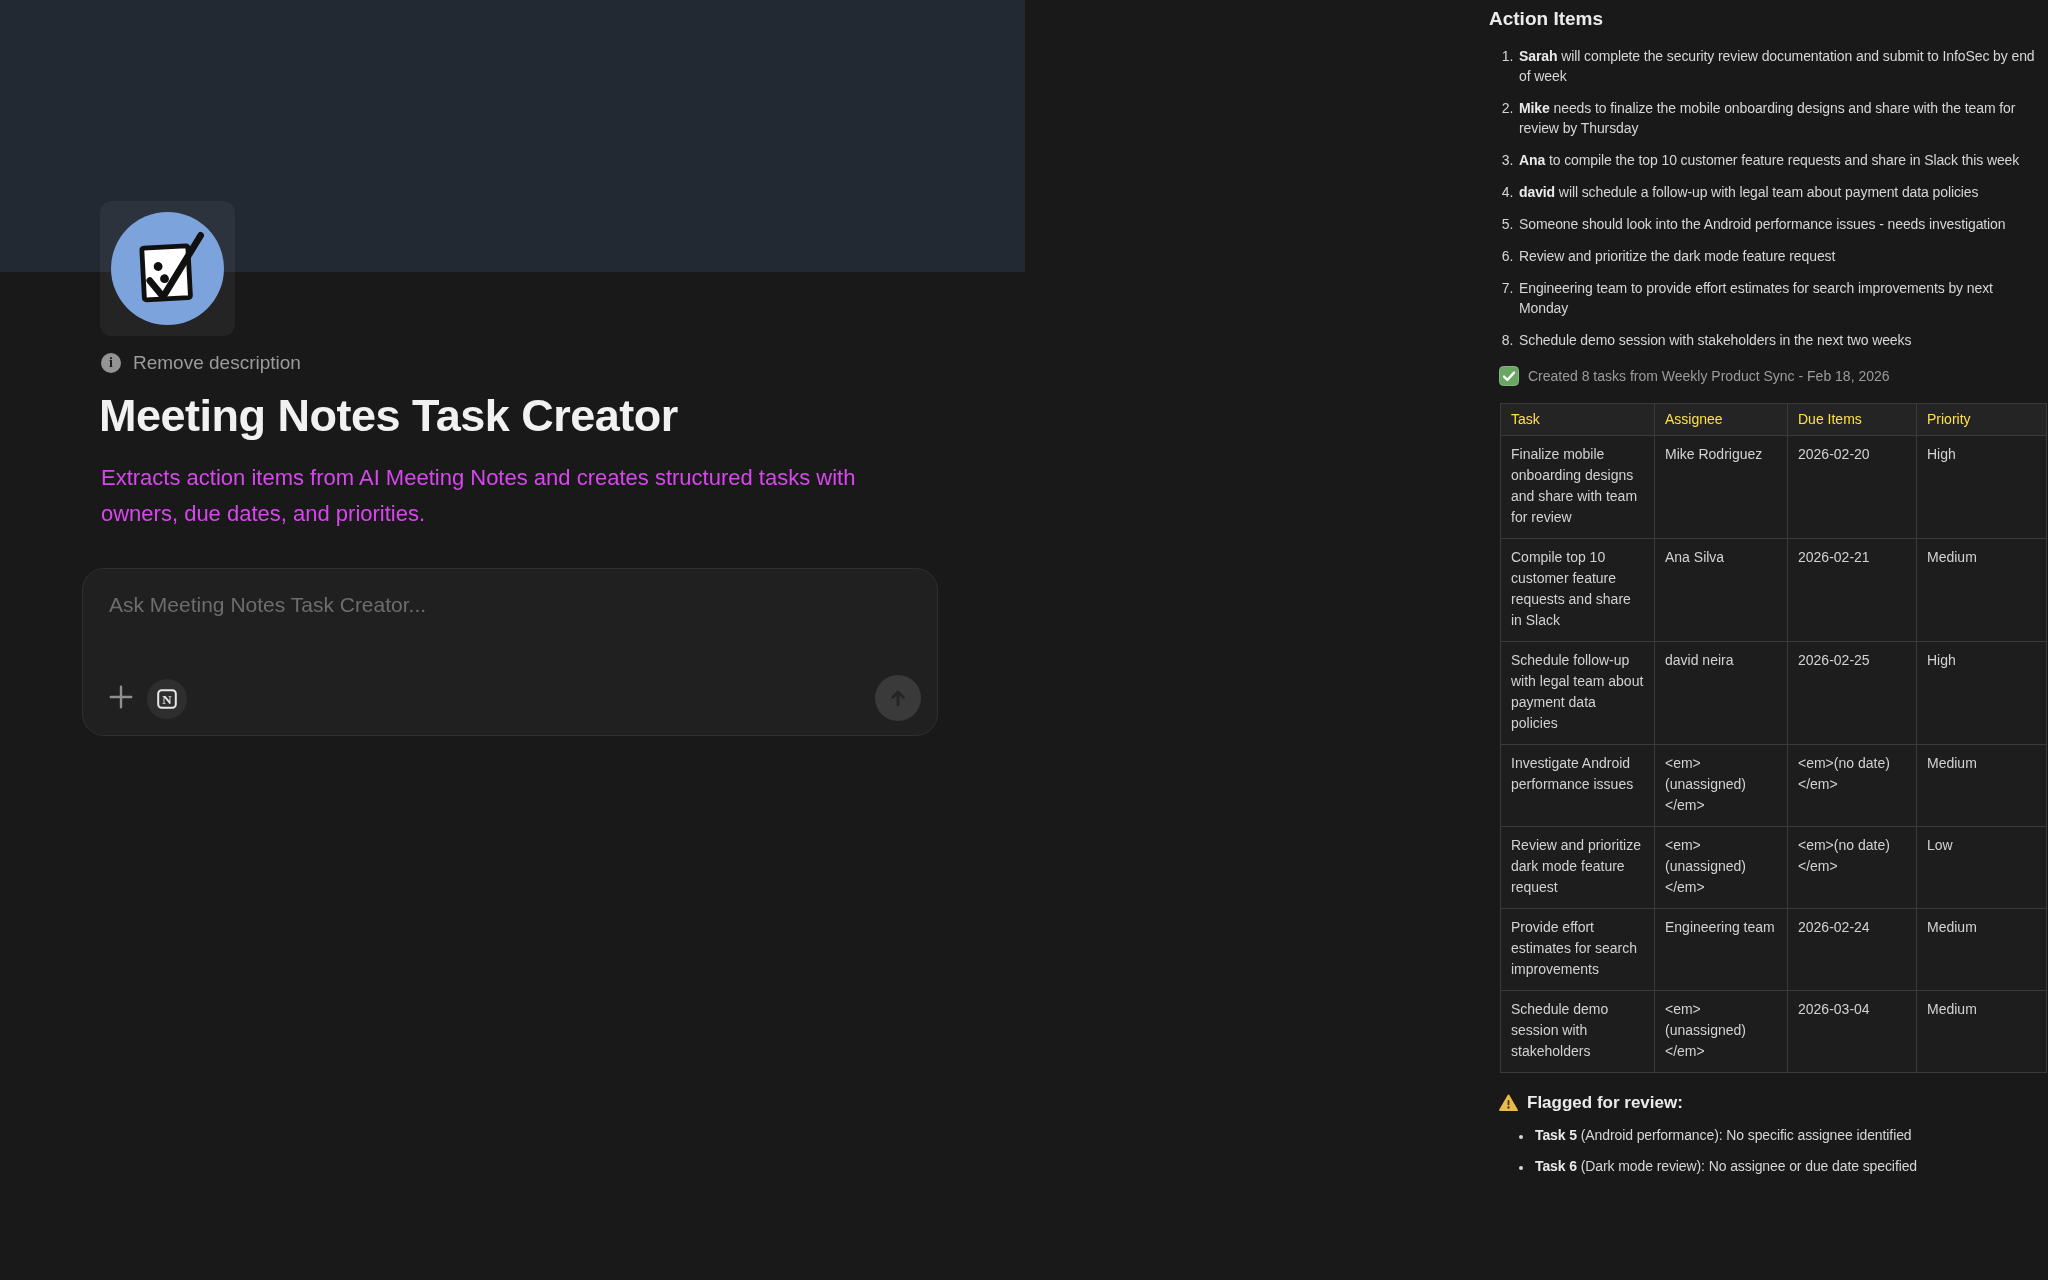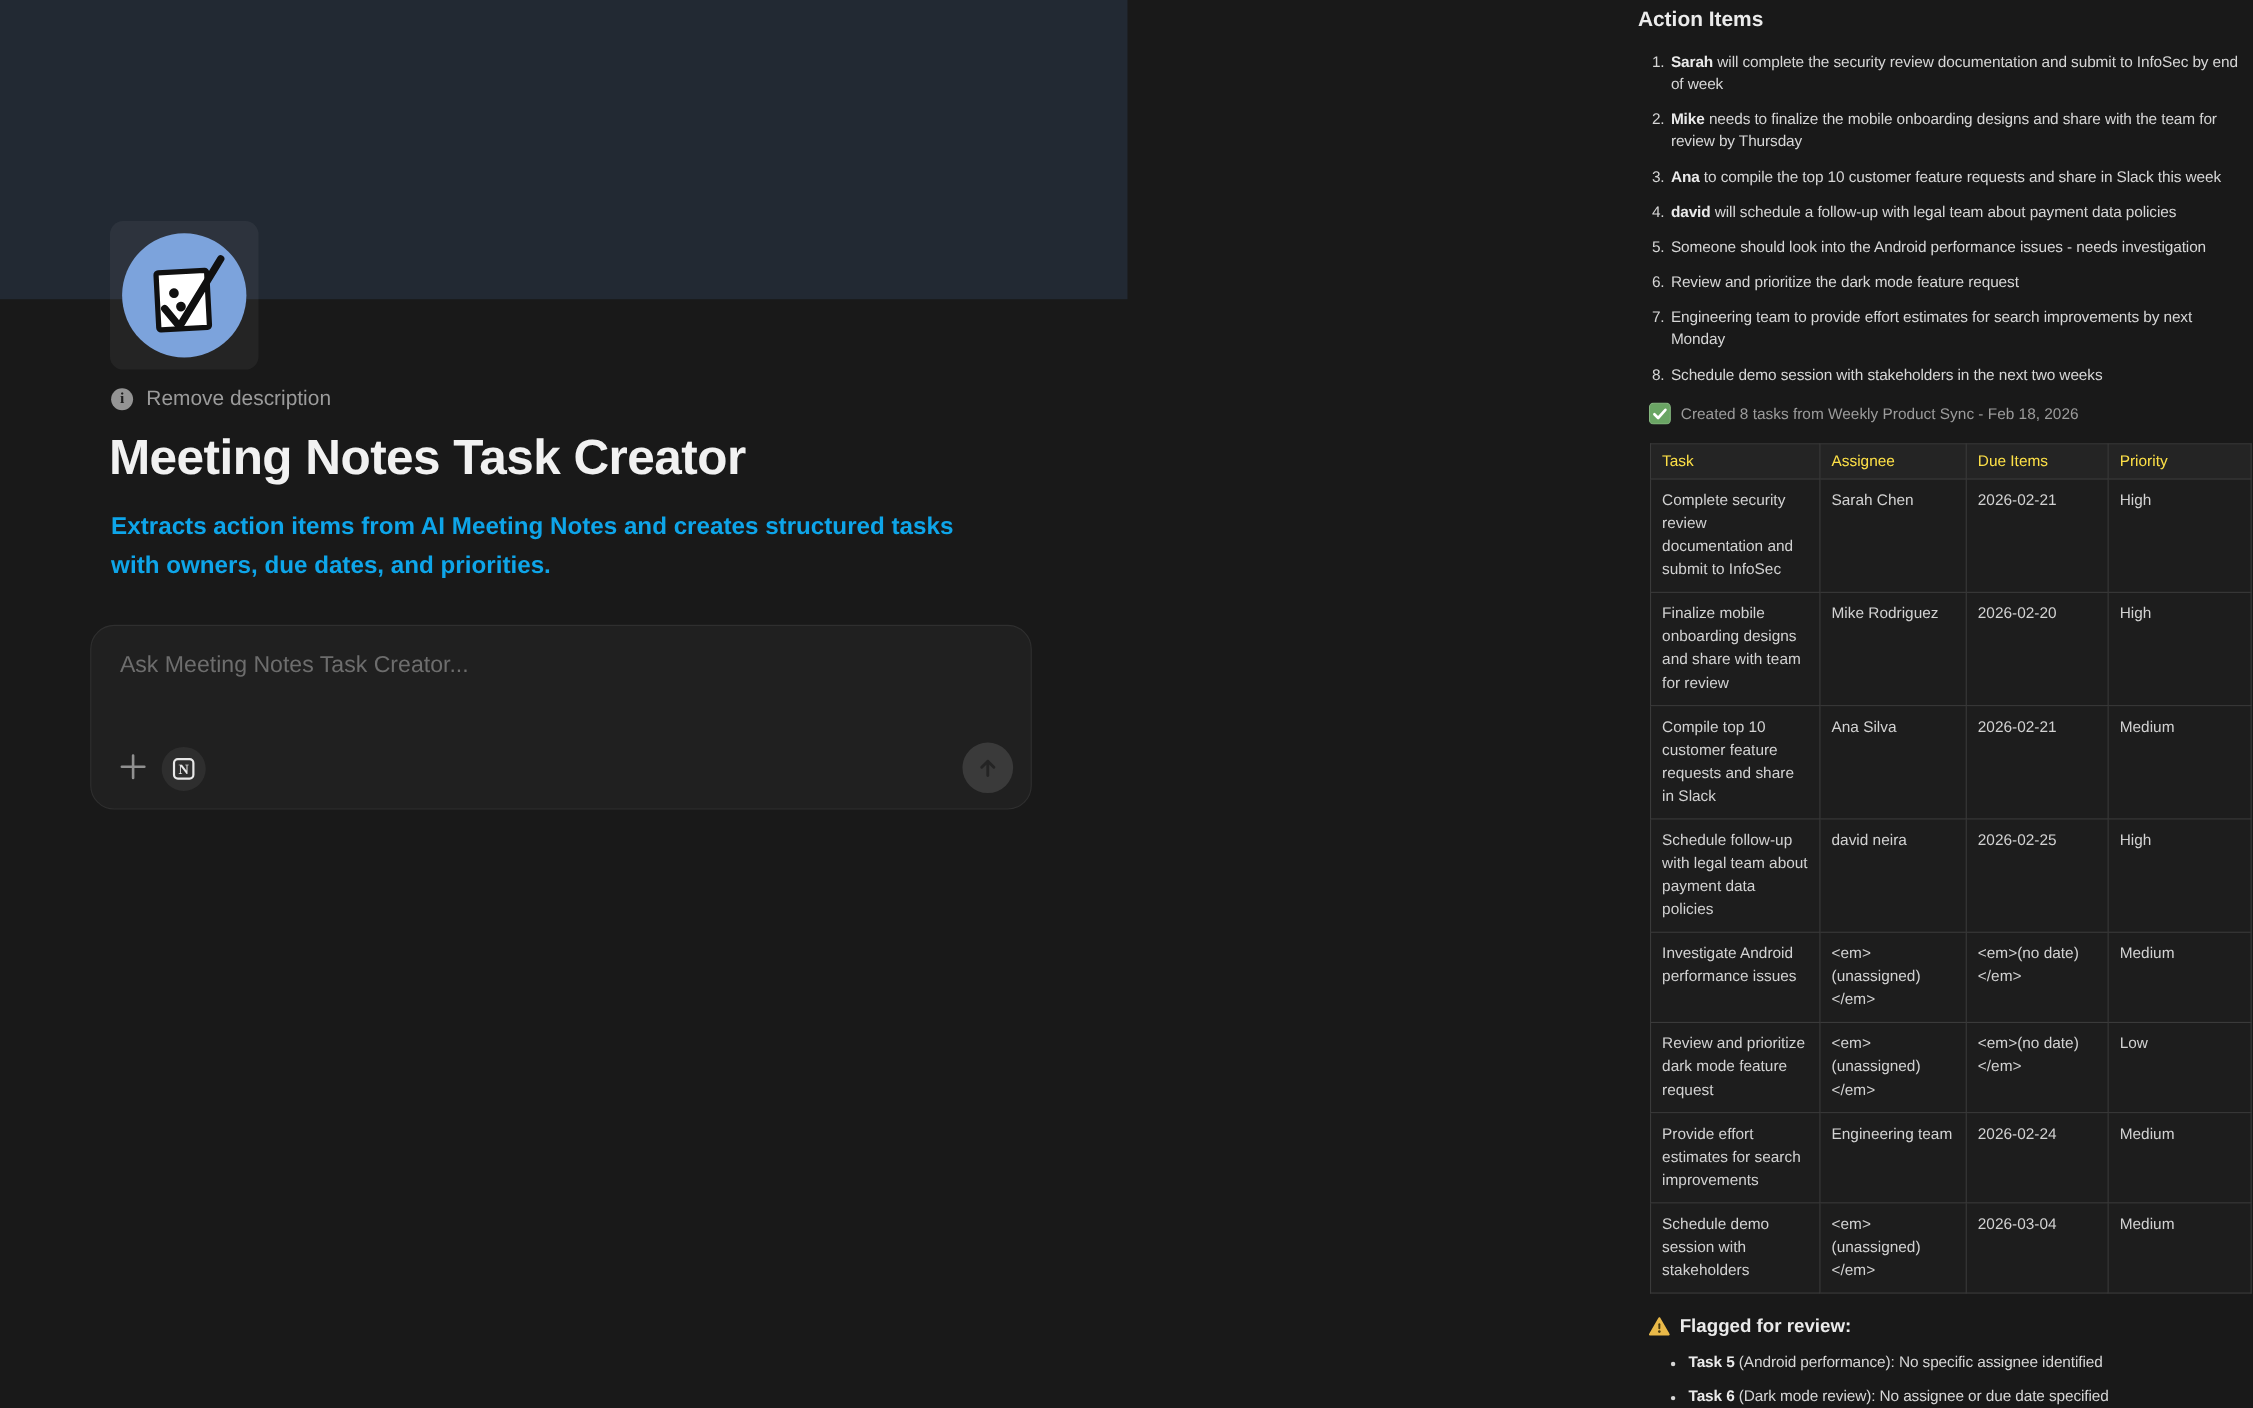--- a/index.html
+++ b/index.html
@@ -30,21 +30,21 @@
   }
   .info-badge { width:20px; height:20px; border-radius:50%; background:#949494;
     display:flex; align-items:center; justify-content:center;
     color:#1d1d1d; font-family:"Liberation Serif", serif; font-weight:bold; font-size:14px; }
   .page-title {
     position:absolute; left:99px; top:390px;
     font-size:45px; font-weight:700; letter-spacing:-0.5px; color:#f1f1f1;
   }
   .page-desc {
     position:absolute; left:101px; top:460px; width:790px;
-    font-size:22px; line-height:36px; color:#0ea5e9;font-weight:bold;
+    font-size:22px; line-height:36px; color:#d946ef;
   }
   .prompt-box {
     position:absolute; left:82px; top:568px; width:856px; height:168px;
     background: var(--input_bg, #202020);
     border:1px solid var(--input_border, #2f2f2f);
     border-radius:22px;
   }
   .prompt-placeholder {
     position:absolute; left:26px; top:24px;
     font-size:21px; color:#6d6d6d;
@@ -169,26 +169,20 @@
     <thead>
         <tr id="table-head-row">
           <th>Task</th>
           <th>Assignee</th>
           <th>Due Items</th>
           <th>Priority</th>
         </tr>
       </thead>
     <tbody id="table-body">
         <tr>
-          <td>Complete security review documentation and submit to InfoSec</td>
-          <td>Sarah Chen</td>
-          <td>2026-02-21</td>
-          <td>High</td>
-        </tr>
-        <tr>
           <td>Finalize mobile onboarding designs and share with team for review</td>
           <td>Mike Rodriguez</td>
           <td>2026-02-20</td>
           <td>High</td>
         </tr>
         <tr>
           <td>Compile top 10 customer feature requests and share in Slack</td>
           <td>Ana Silva</td>
           <td>2026-02-21</td>
           <td>Medium</td>

